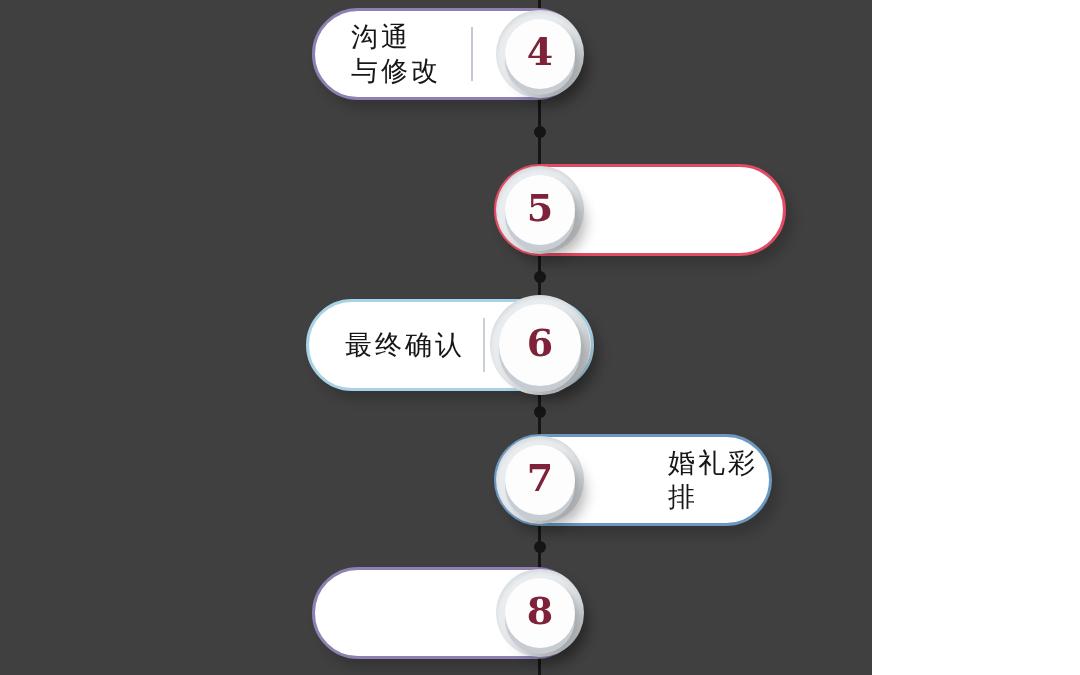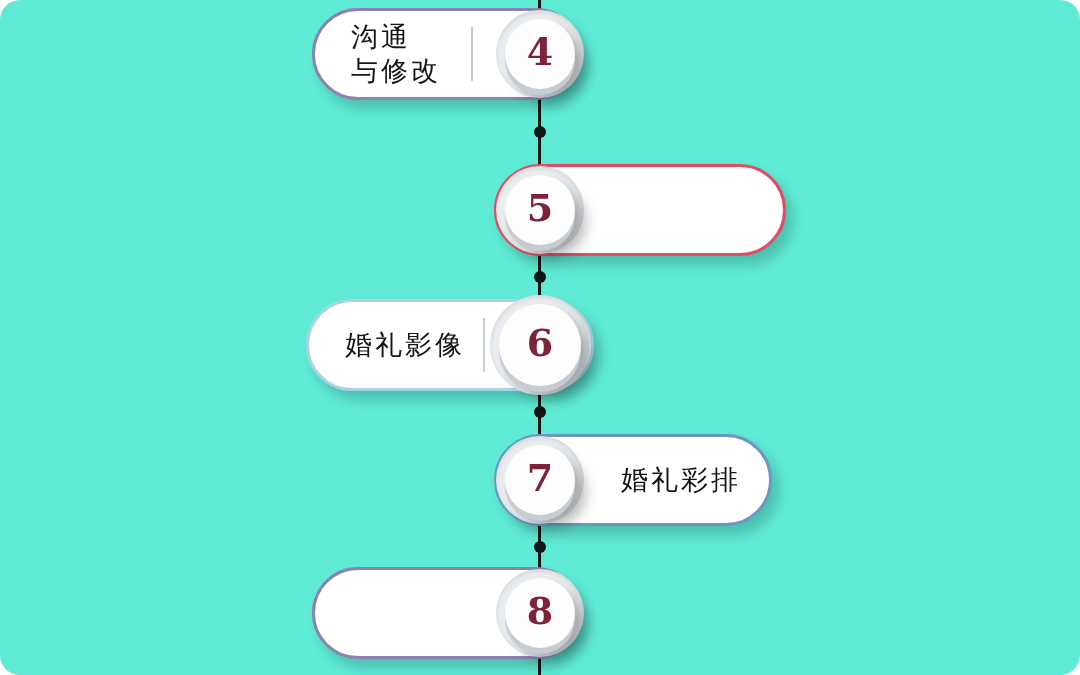--- a/index.html
+++ b/index.html
@@ -1,24 +1,23 @@
 <!DOCTYPE html>
 <html><head>
 <meta charset="utf-8">
 <style>
   * { margin:0; padding:0; box-sizing:border-box; }
   html,body { background:#ffffff; }
   body { font-family:"DejaVu Sans", sans-serif; }
 
   .canvas {
     position:relative;
-    width:1080px; height:675px;
-    background:#5eead4;
+    width:872px; height:675px;
+    background:#404040;
     overflow:hidden;
-    border-radius:20px;
   }
 
   .timeline-line {
     position:absolute;
     left:538px; top:0;
     width:3px; height:675px;
     background:#151515;
     z-index:0;
   }
 
@@ -117,31 +116,31 @@
   <div class="pill right" style="left: 494px; top: 164px; width: 292px; border-color: rgb(225, 75, 99);">
     <div class="circle-space"></div>
   </div>
   <div class="node" style="top:166px;">
     <div class="puck">
       <span class="num" style="color: rgb(126, 34, 57);">5</span>
     </div>
   </div>
 
   <div class="pill left" style="left: 306px; top: 299px; width: 288px; border-color: rgb(168, 210, 230);">
-    <div class="label">婚礼影像</div>
+    <div class="label">最终确认</div>
     <div class="divider gray"></div>
     <div class="circle-space"></div>
   </div>
   <div class="node large" style="top:295px;">
     <div class="puck">
       <span class="num" style="color: rgb(126, 34, 57);">6</span>
     </div>
   </div>
 
-  <div class="pill right" style="left: 494px; top: 434px; width: 278px; border-color: rgb(107, 151, 193);">
+  <div class="pill right" style="left: 494px; top: 434px; width: 278px; border-color: rgb(107, 151, 193); gap: 47px;">
     <div class="circle-space"></div>
     <div class="label">婚礼彩排</div>
   </div>
   <div class="node" style="top:436px;">
     <div class="puck">
       <span class="num" style="color: rgb(126, 34, 57);">7</span>
     </div>
   </div>
 
   <div class="pill left" style="left: 312px; top: 567px; width: 270px; border-color: rgb(142, 129, 178);">

